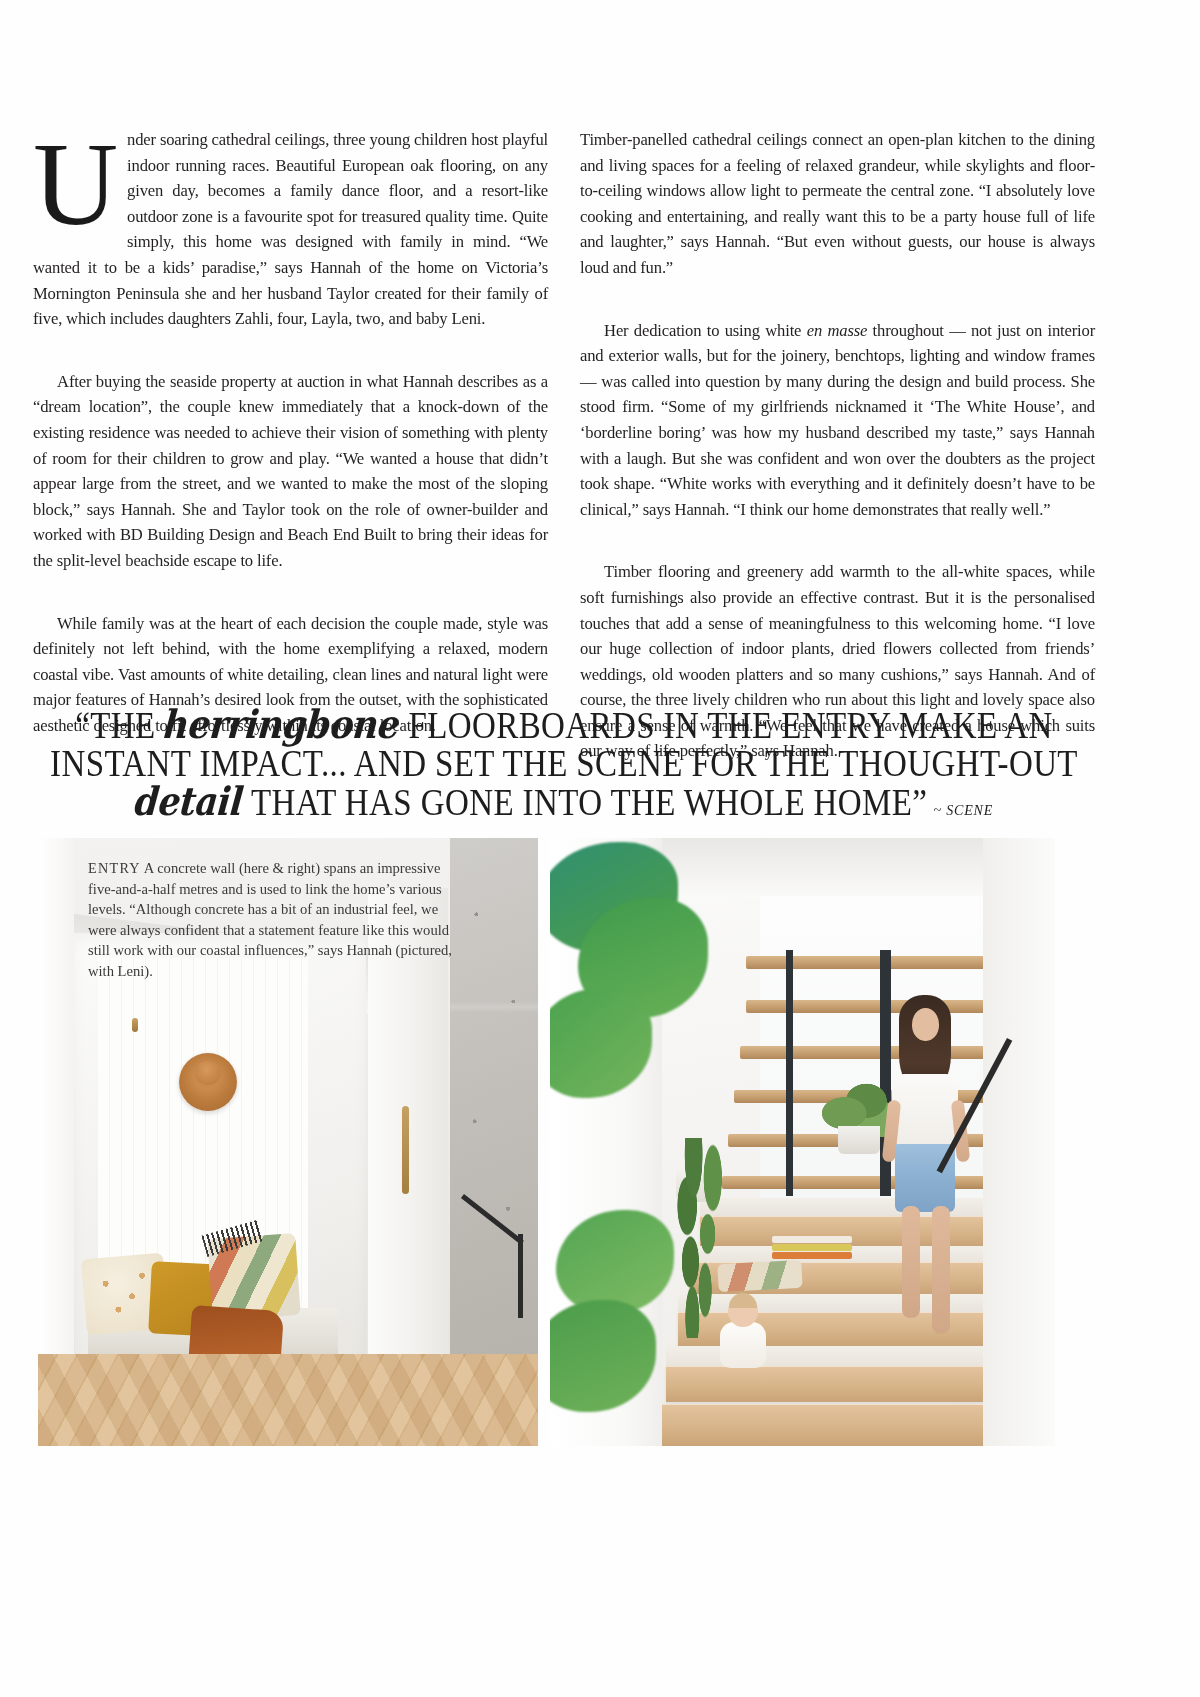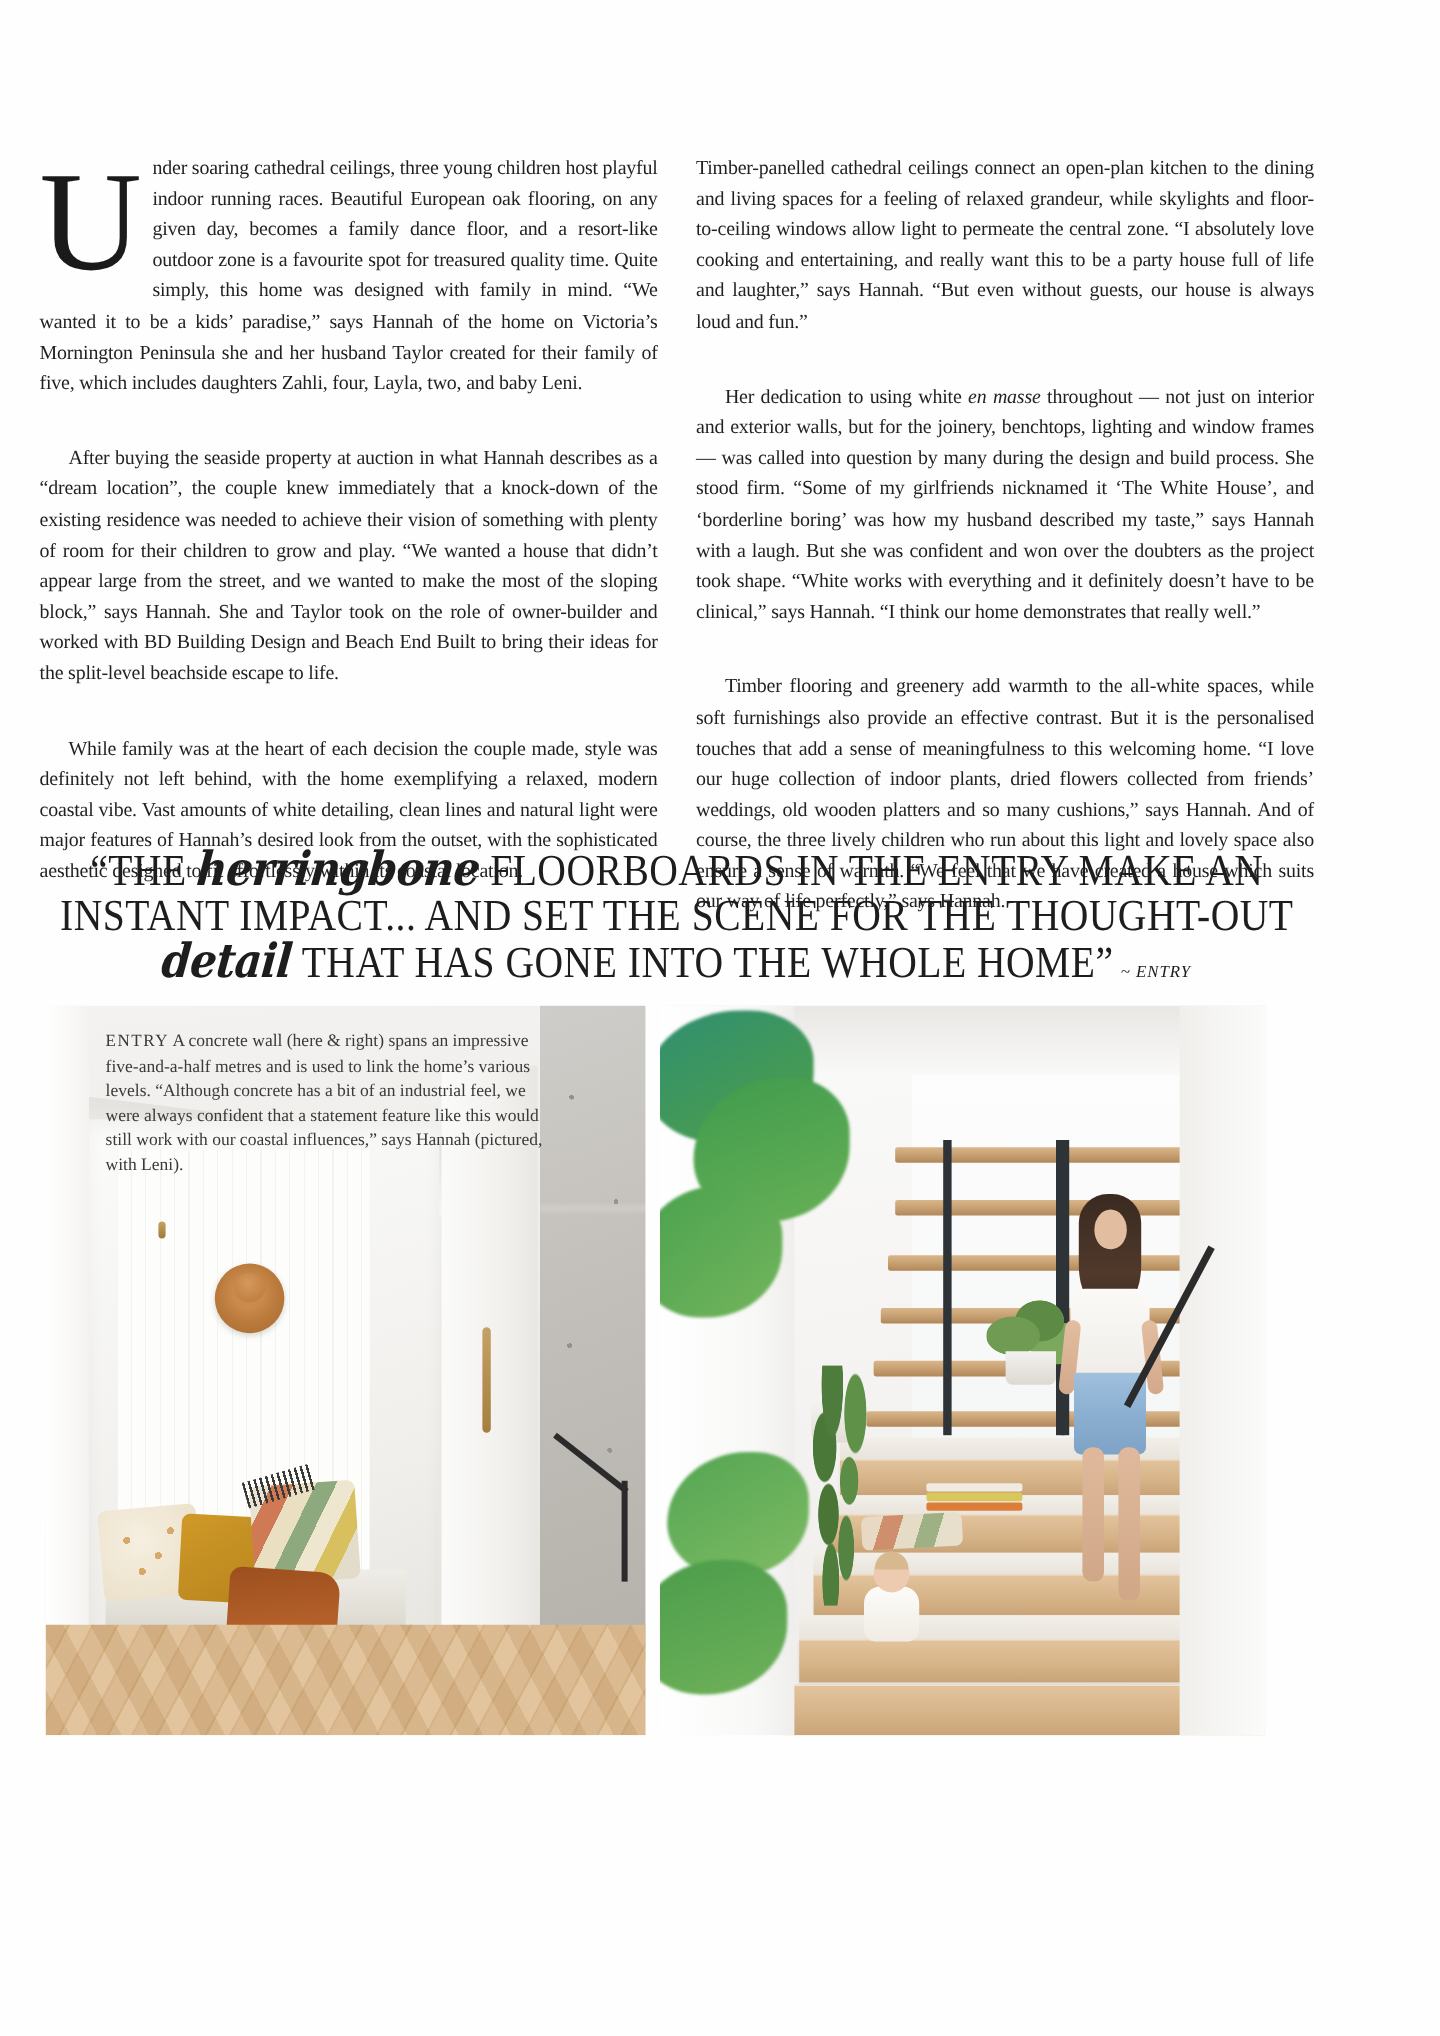--- a/index.html
+++ b/index.html
@@ -427,21 +427,21 @@
       <p>Timber-panelled cathedral ceilings connect an open-plan kitchen to the dining and living spaces for a feeling of relaxed grandeur, while skylights and floor-to-ceiling windows allow light to permeate the central zone. “I absolutely love cooking and entertaining, and really want this to be a party house full of life and laughter,” says Hannah. “But even without guests, our house is always loud and fun.”</p>
       <p><span>Her dedication to using white </span><em class="it">en masse</em><span> throughout — not just on interior and exterior walls, but for the joinery, benchtops, lighting and window frames — was called into question by many during the design and build process. She stood firm. “Some of my girlfriends nicknamed it ‘The White House’, and ‘borderline boring’ was how my husband described my taste,” says Hannah with a laugh. But she was confident and won over the doubters as the project took shape. “White works with everything and it definitely doesn’t have to be clinical,” says Hannah. “I think our home demonstrates that really well.”</span></p>
       <p>Timber flooring and greenery add warmth to the all-white spaces, while soft furnishings also provide an effective contrast. But it is the personalised touches that add a sense of meaningfulness to this welcoming home. “I love our huge collection of indoor plants, dried flowers collected from friends’ weddings, old wooden platters and so many cushions,” says Hannah. And of course, the three lively children who run about this light and lovely space also ensure a sense of warmth. “We feel that we have created a house which suits our way of life perfectly,” says Hannah.</p>
     </div>
 
   </div>
 
   <div class="pullquote">
     <div class="pq-line"><span>“THE </span><span class="script">herringbone</span><span> FLOORBOARDS IN THE ENTRY MAKE AN</span></div>
     <div class="pq-line">INSTANT IMPACT... AND SET THE SCENE FOR THE THOUGHT-OUT</div>
-    <div class="pq-line"><span class="script">detail</span><span> THAT HAS GONE INTO THE WHOLE HOME”</span><span class="attrib">~ ENTRY</span></div>
+    <div class="pq-line"><span class="script">detail</span><span> THAT HAS GONE INTO THE WHOLE HOME”</span><span class="attrib">~ SCENE</span></div>
   </div>
 
   <div class="photos">
 
     <div class="photo photo-left">
       <div class="entry-scene">
         <div class="nook-ceiling"></div>
         <div class="nook"></div>
         <div class="nook-inner-wall"></div>
         <div class="wall-left-panel"></div>

